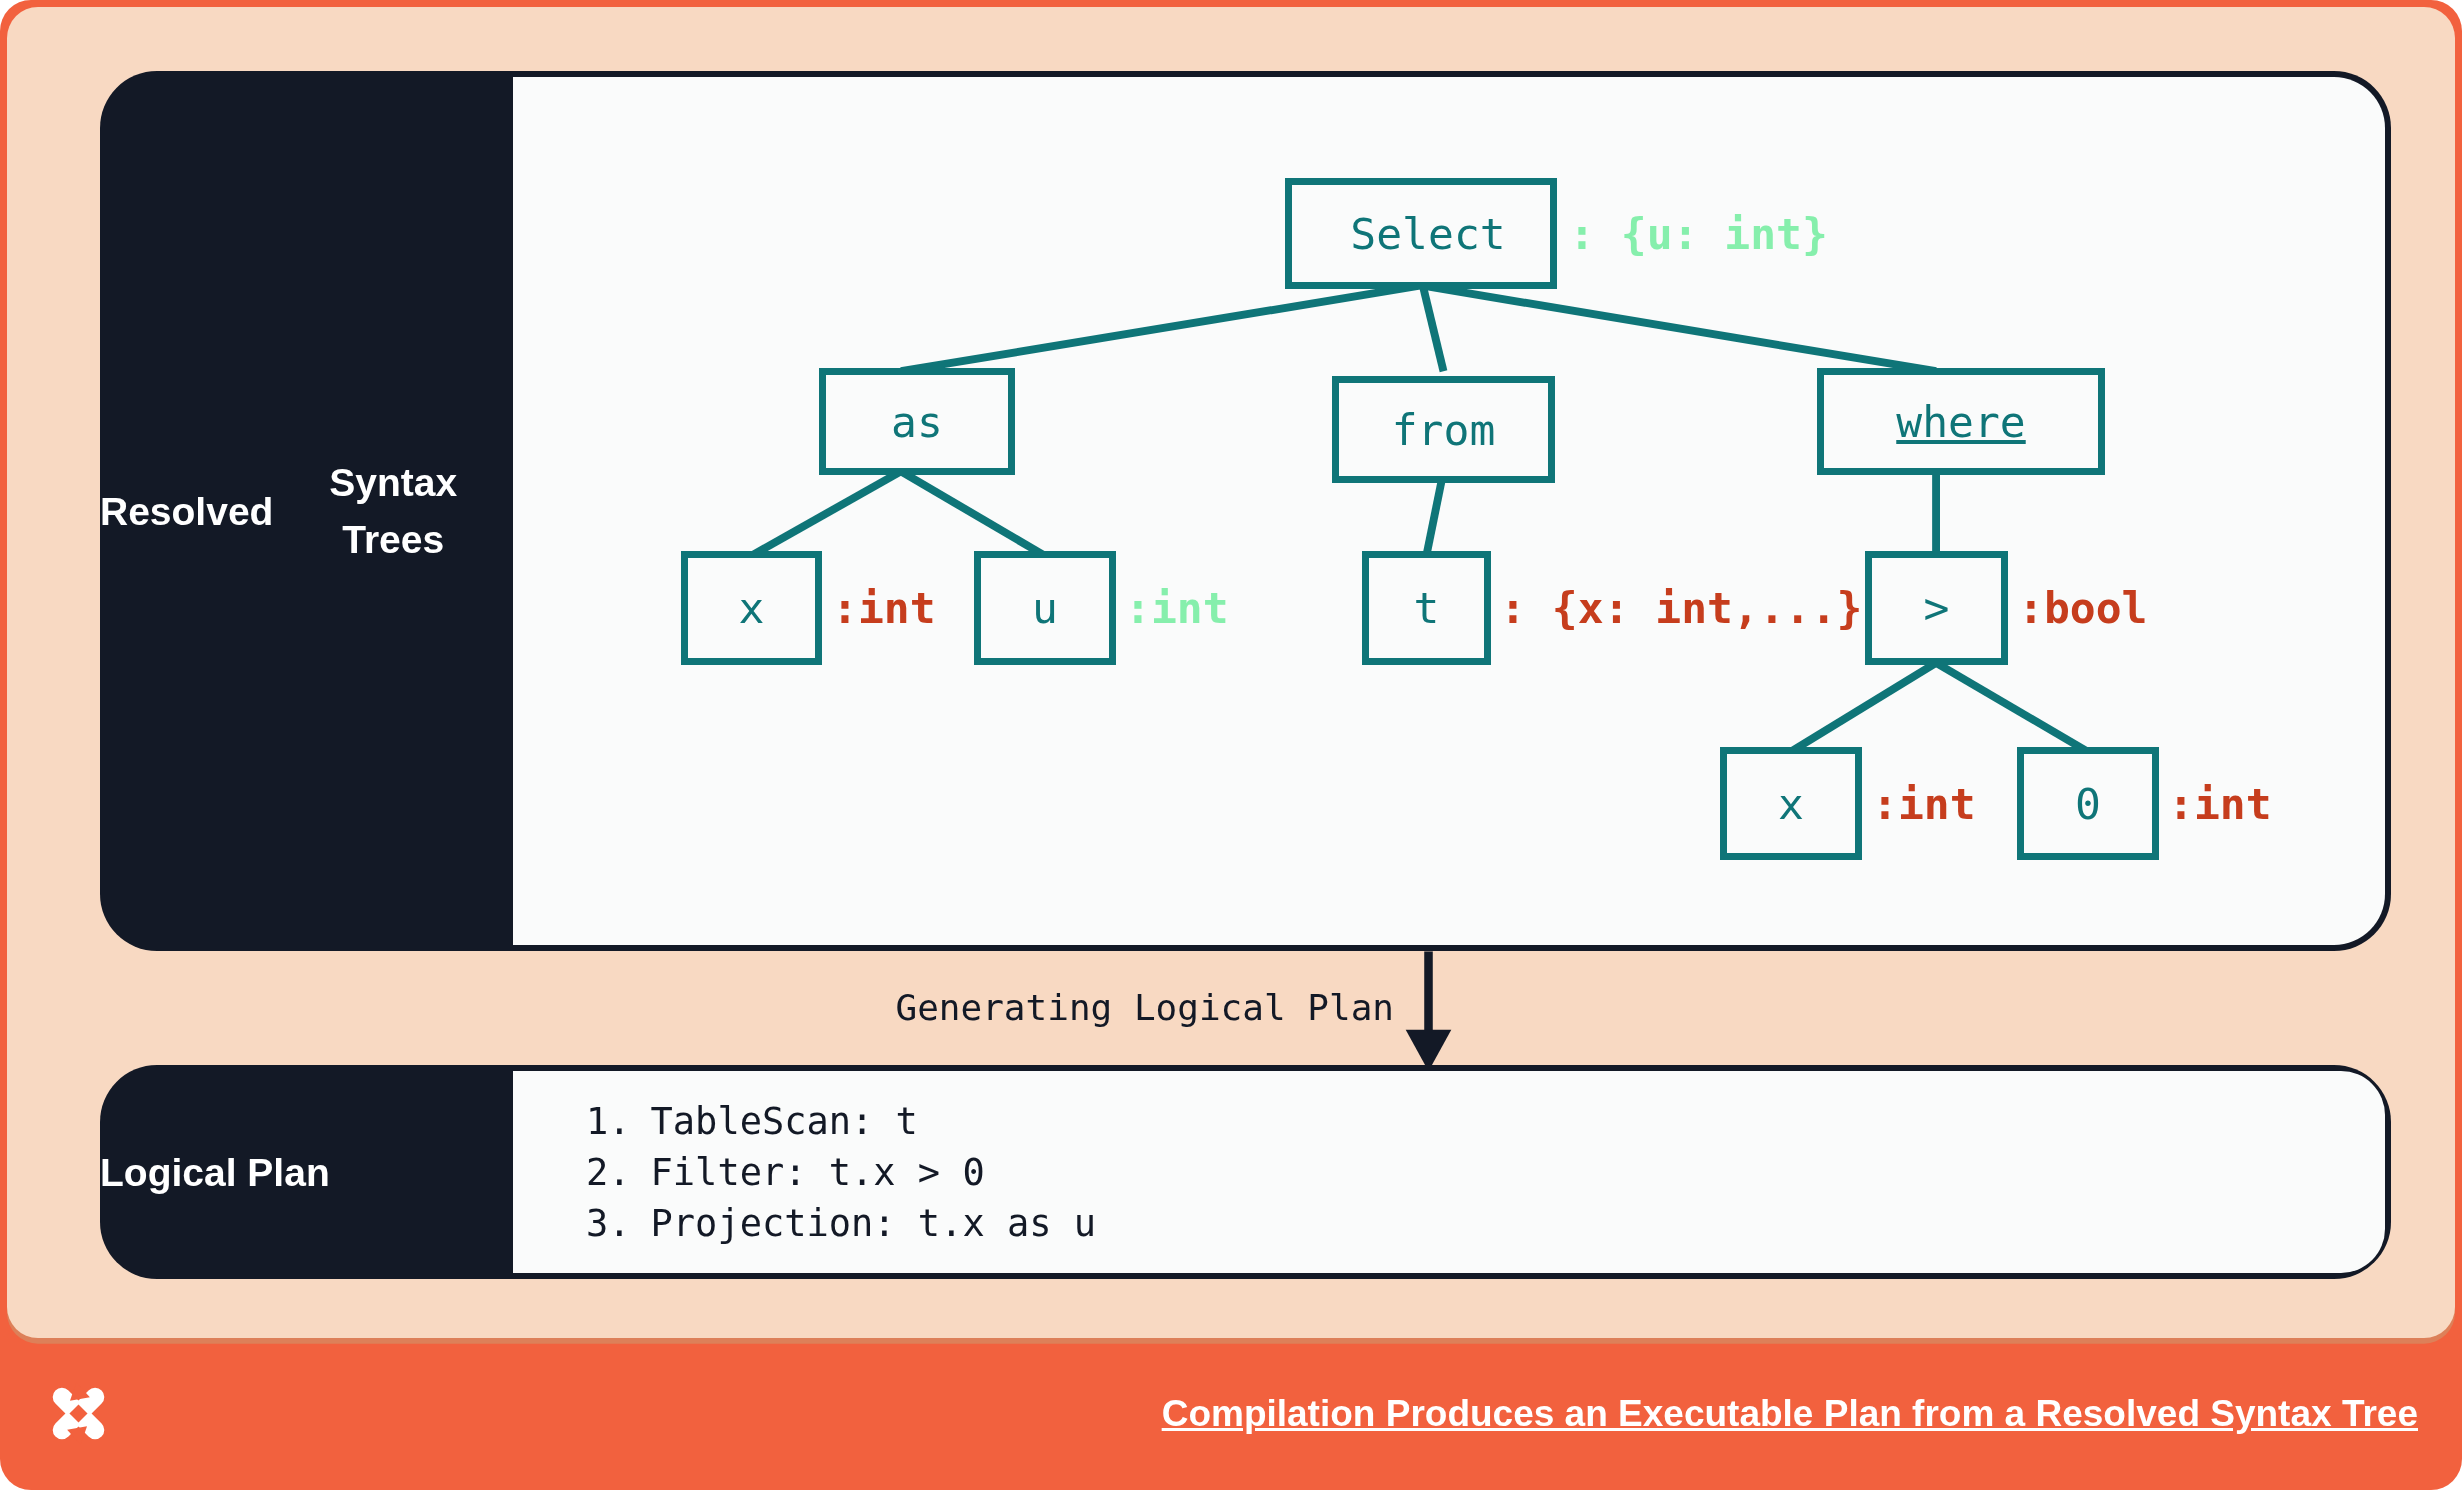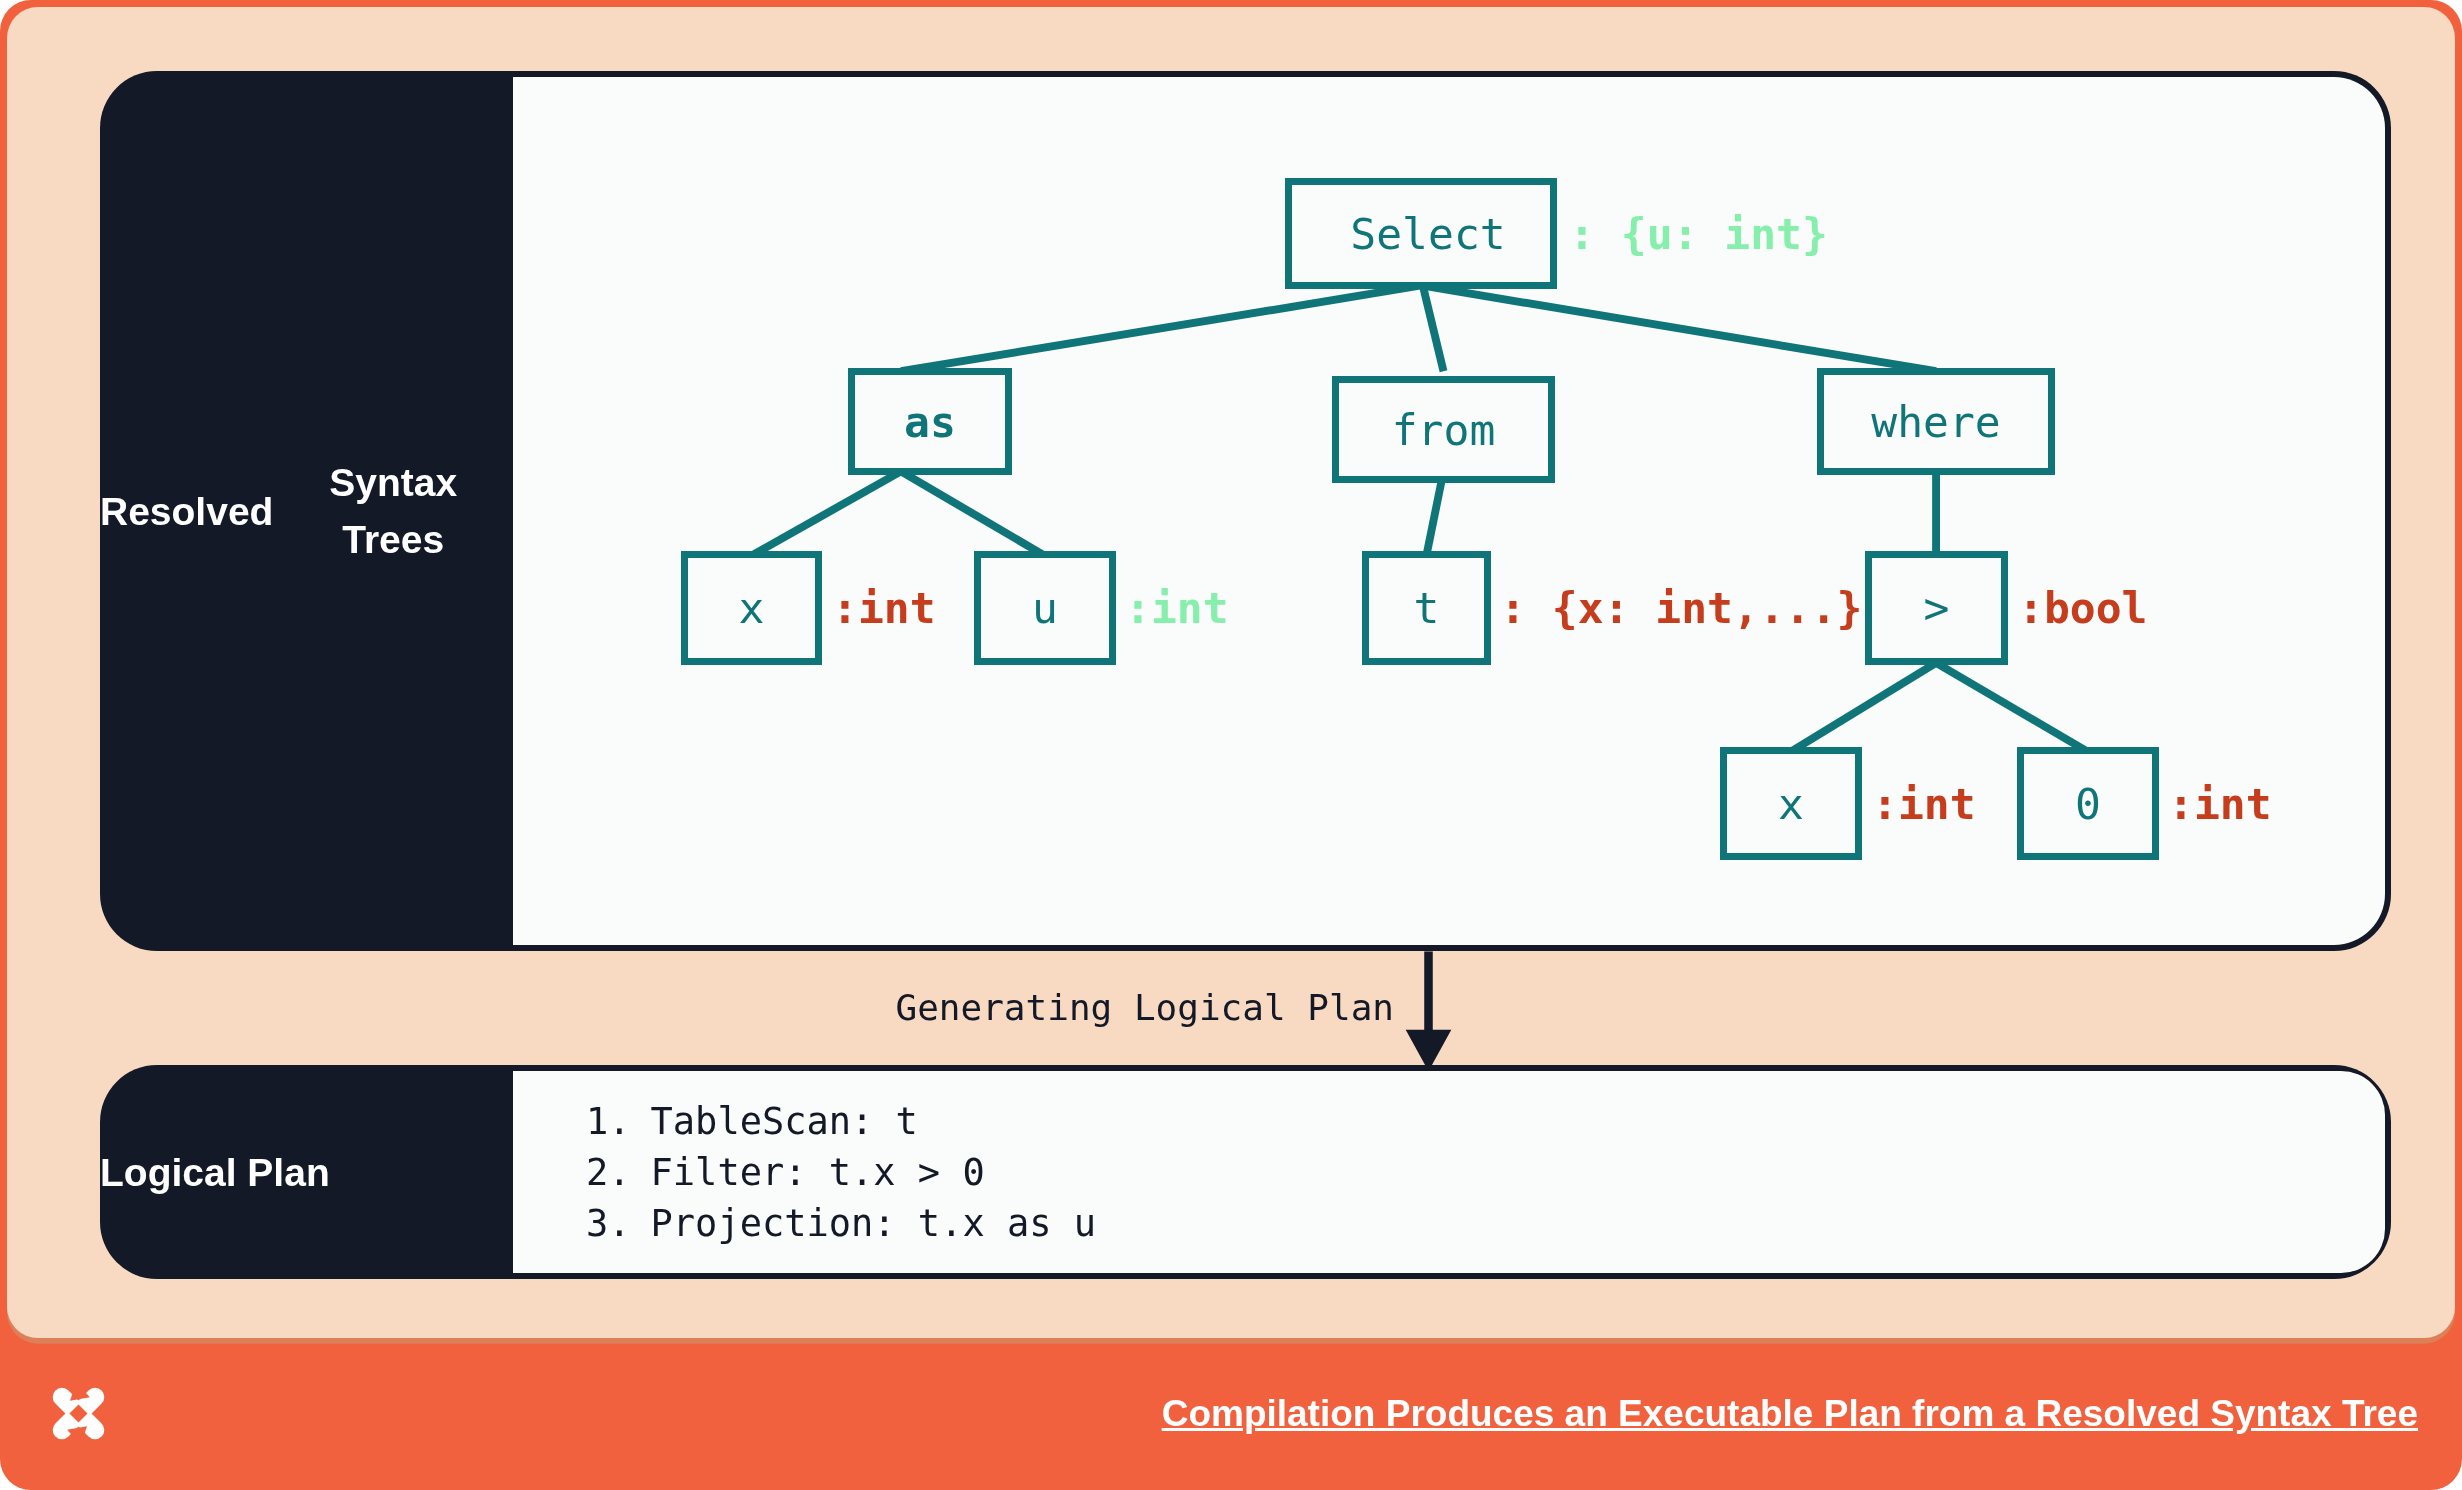--- a/index.html
+++ b/index.html
@@ -112,27 +112,27 @@
         </g>
       </svg>
 
       <div class="node" style="left:1185px; top:107px; width:272px; height:111px;padding-left:14px;">
         <span>Select</span>
       </div>
       <div class="ann navy" style="left:1469px; top:107px; height:111px;">
         <span>: {u: int}</span>
       </div>
 
-      <div class="node" style="left:748px; top:297px; width:164px; height:107px;font-weight:bold;">
+      <div class="node" style="left:719px; top:297px; width:196px; height:107px;">
         <span>as</span>
       </div>
       <div class="node" style="left:1232px; top:297px; width:223px; height:107px;margin-top:8px;">
         <span>from</span>
       </div>
-      <div class="node" style="left:1717px; top:297px; width:238px; height:107px;">
+      <div class="node" style="left:1717px; top:297px; width:288px; height:107px;text-decoration:underline;">
         <span>where</span>
       </div>
 
       <div class="node" style="left:581px; top:480px; width:141px; height:114px;">
         <span>x</span>
       </div>
       <div class="ann red" style="left:732px; top:480px; height:114px;">
         <span>:int</span>
       </div>
 

